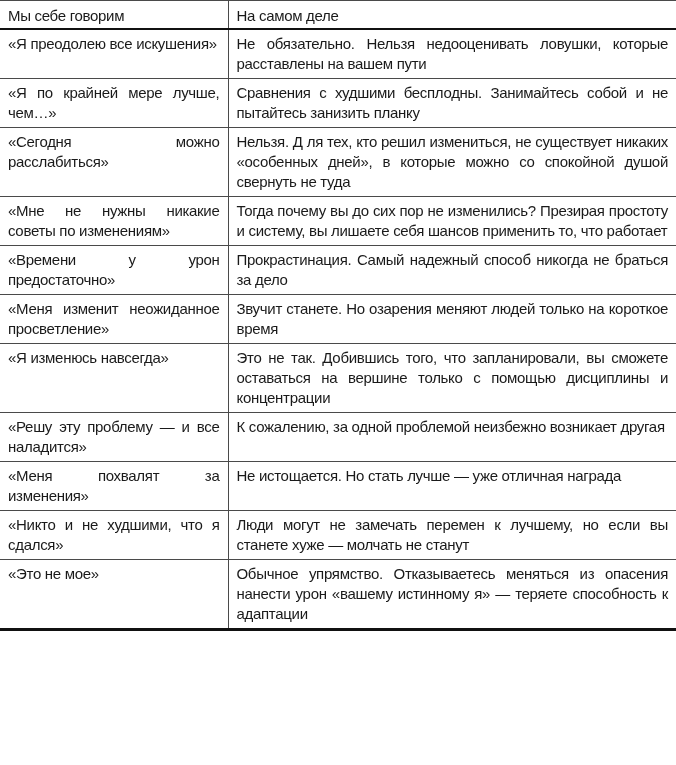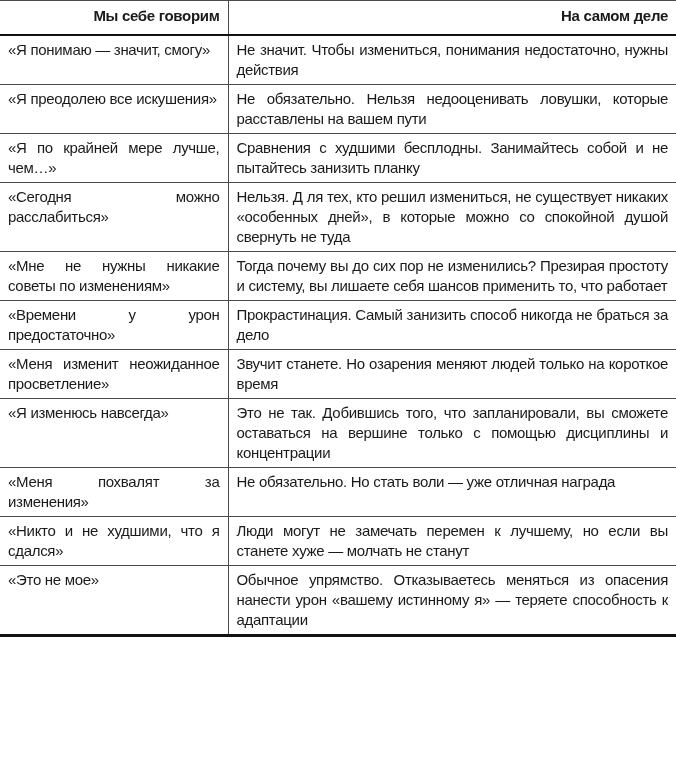--- a/index.html
+++ b/index.html
@@ -29,24 +29,24 @@
   }
   col.c-left{width:228px;}
   col.c-right{width:448px;}
   th,td{
     vertical-align:top;
     padding:4px 8px 4px 8px;
     text-align:justify;
     text-justify:inter-word;
   }
   th{
-    font-weight:bold;
-    text-align:right;
+    font-weight:normal;
+    text-align:left;
     padding-top:5px;
-    padding-bottom:8px;
+    padding-bottom:2px;
   }
   thead tr{
     border-bottom:2px solid var(--heavy-rule-color);
   }
   tbody tr{
     border-bottom:1px solid var(--rule-color);
   }
   tbody tr:last-child{
     border-bottom:none;
   }
@@ -63,54 +63,54 @@
     <col class="c-right">
   </colgroup>
   <thead>
     <tr>
       <th class="v-divide">Мы себе говорим</th>
       <th>На самом деле</th>
     </tr>
   </thead>
   <tbody>
       <tr>
-    <td class="v-divide">«Я понимаю — значит, смогу»</td>
-    <td>Не значит. Чтобы измениться, понимания недостаточно, нужны действия</td>
-  </tr>
-      <tr>
     <td class="v-divide">«Я преодолею все искушения»</td>
     <td>Не обязательно. Нельзя недооценивать ловушки, которые расставлены на вашем пути</td>
   </tr>
       <tr>
     <td class="v-divide">«Я по крайней мере лучше, чем…»</td>
     <td>Сравнения с худшими бесплодны. Занимайтесь собой и не пытайтесь занизить планку</td>
   </tr>
       <tr>
     <td class="v-divide">«Сегодня можно расслабиться»</td>
     <td>Нельзя. Д ля тех, кто решил измениться, не существует никаких «особенных дней», в которые можно со спокойной душой свернуть не туда</td>
   </tr>
       <tr>
     <td class="v-divide">«Мне не нужны никакие советы по изменениям»</td>
     <td>Тогда почему вы до сих пор не изменились? Презирая простоту и систему, вы лишаете себя шансов применить то, что работает</td>
   </tr>
       <tr>
     <td class="v-divide">«Времени у урон предостаточно»</td>
-    <td>Прокрастинация. Самый занизить способ никогда не браться за дело</td>
+    <td>Прокрастинация. Самый надежный способ никогда не браться за дело</td>
   </tr>
       <tr>
     <td class="v-divide">«Меня изменит неожиданное просветление»</td>
     <td>Звучит станете. Но озарения меняют людей только на короткое время</td>
   </tr>
       <tr>
     <td class="v-divide">«Я изменюсь навсегда»</td>
     <td>Это не так. Добившись того, что запланировали, вы сможете оставаться на вершине только с помощью дисциплины и концентрации</td>
   </tr>
       <tr>
+    <td class="v-divide">«Решу эту проблему — и все наладится»</td>
+    <td>К сожалению, за одной проблемой неизбежно возникает другая</td>
+  </tr>
+      <tr>
     <td class="v-divide">«Меня похвалят за изменения»</td>
-    <td>Не обязательно. Но стать воли — уже отличная награда</td>
+    <td>Не истощается. Но стать лучше — уже отличная награда</td>
   </tr>
       <tr>
     <td class="v-divide">«Никто и не худшими, что я сдался»</td>
     <td>Люди могут не замечать перемен к лучшему, но если вы станете хуже — молчать не станут</td>
   </tr>
       <tr>
     <td class="v-divide">«Это не мое»</td>
     <td>Обычное упрямство. Отказываетесь меняться из опасения нанести урон «вашему истинному я» — теряете способность к адаптации</td>
   </tr>
     </tbody>

